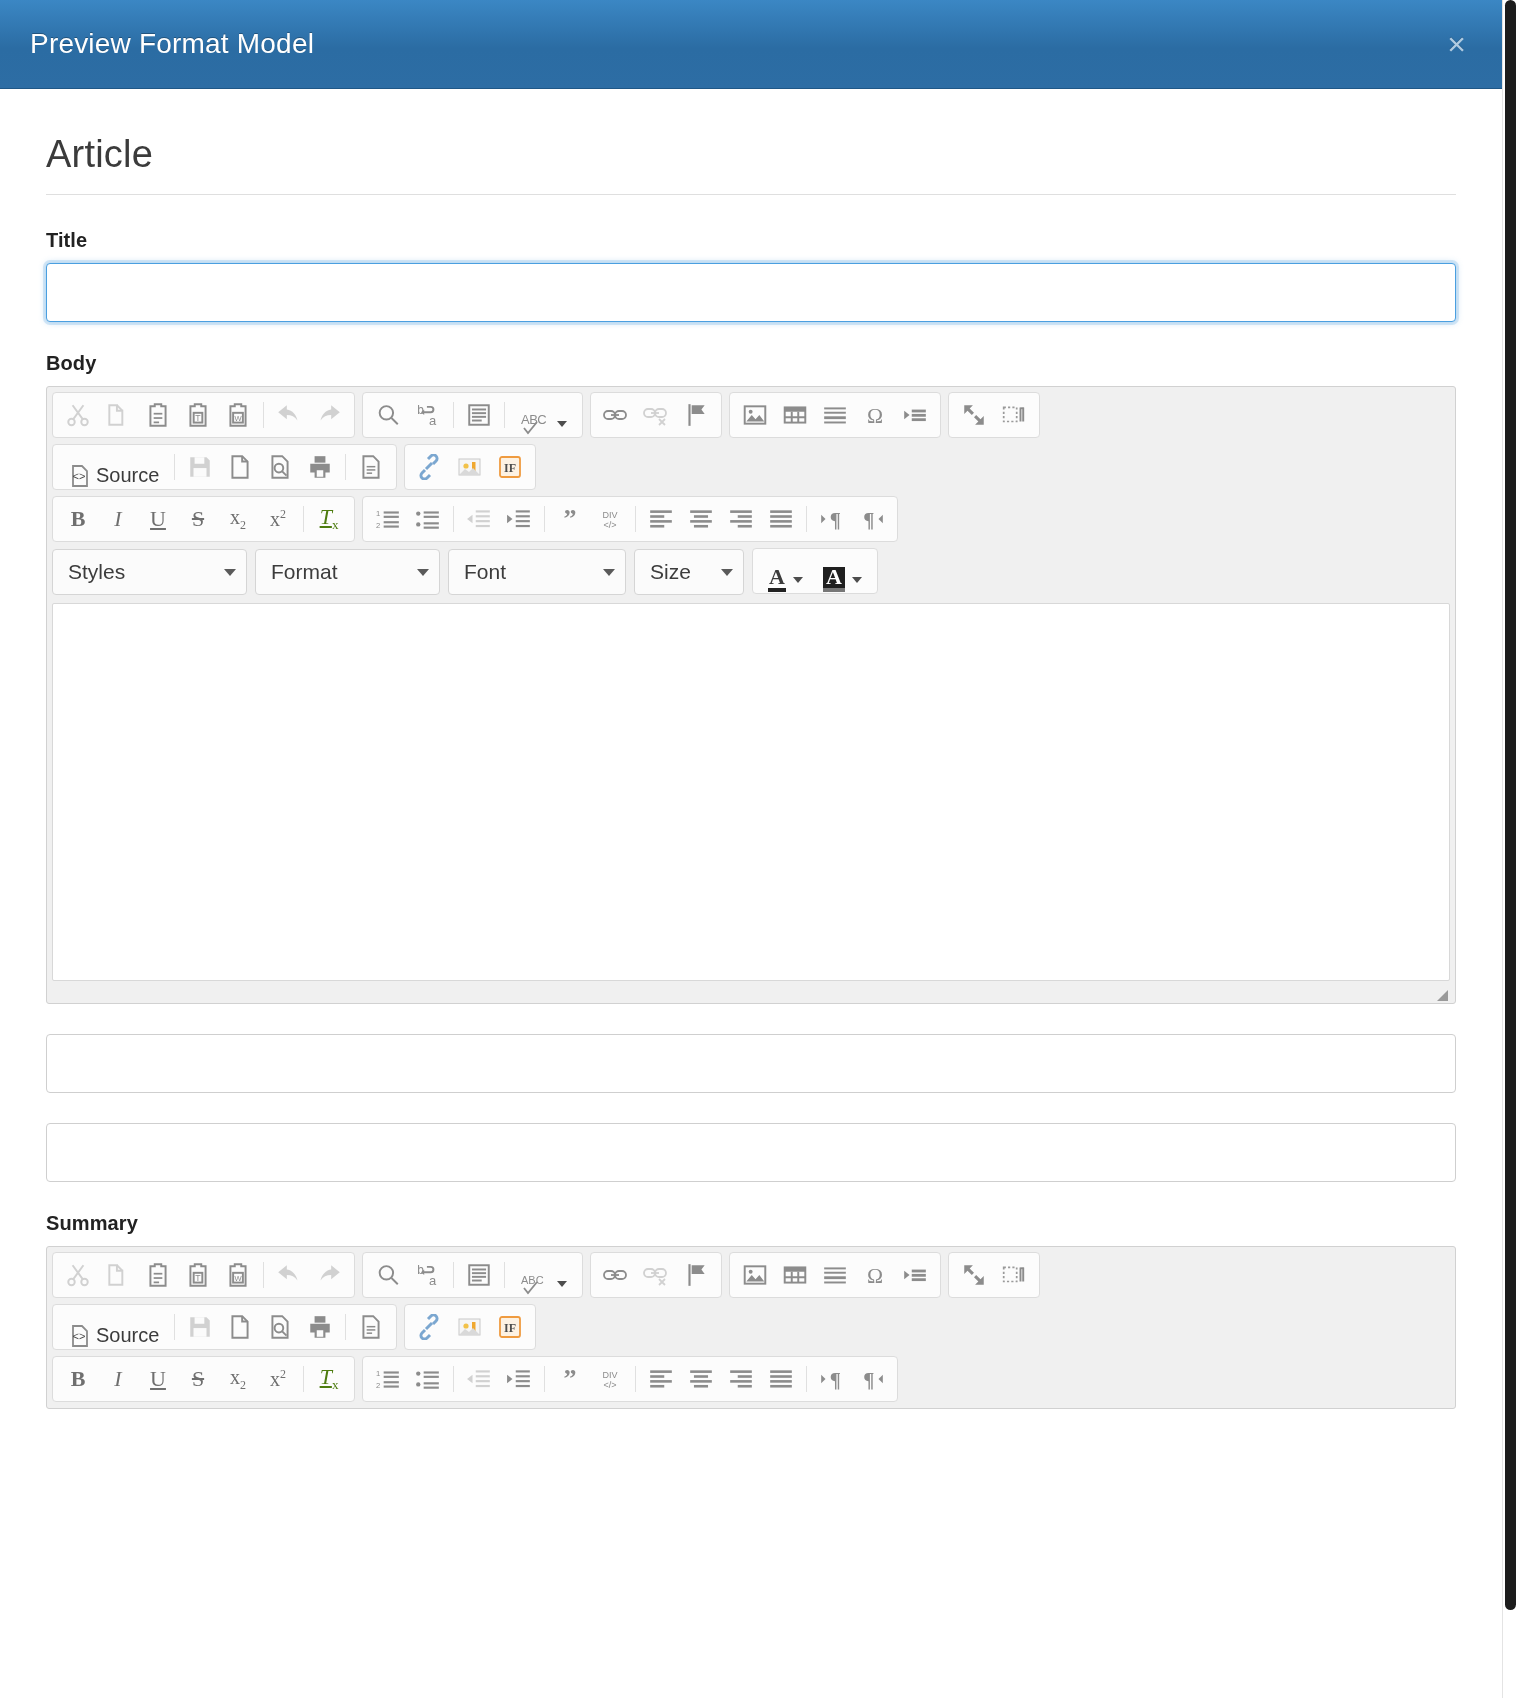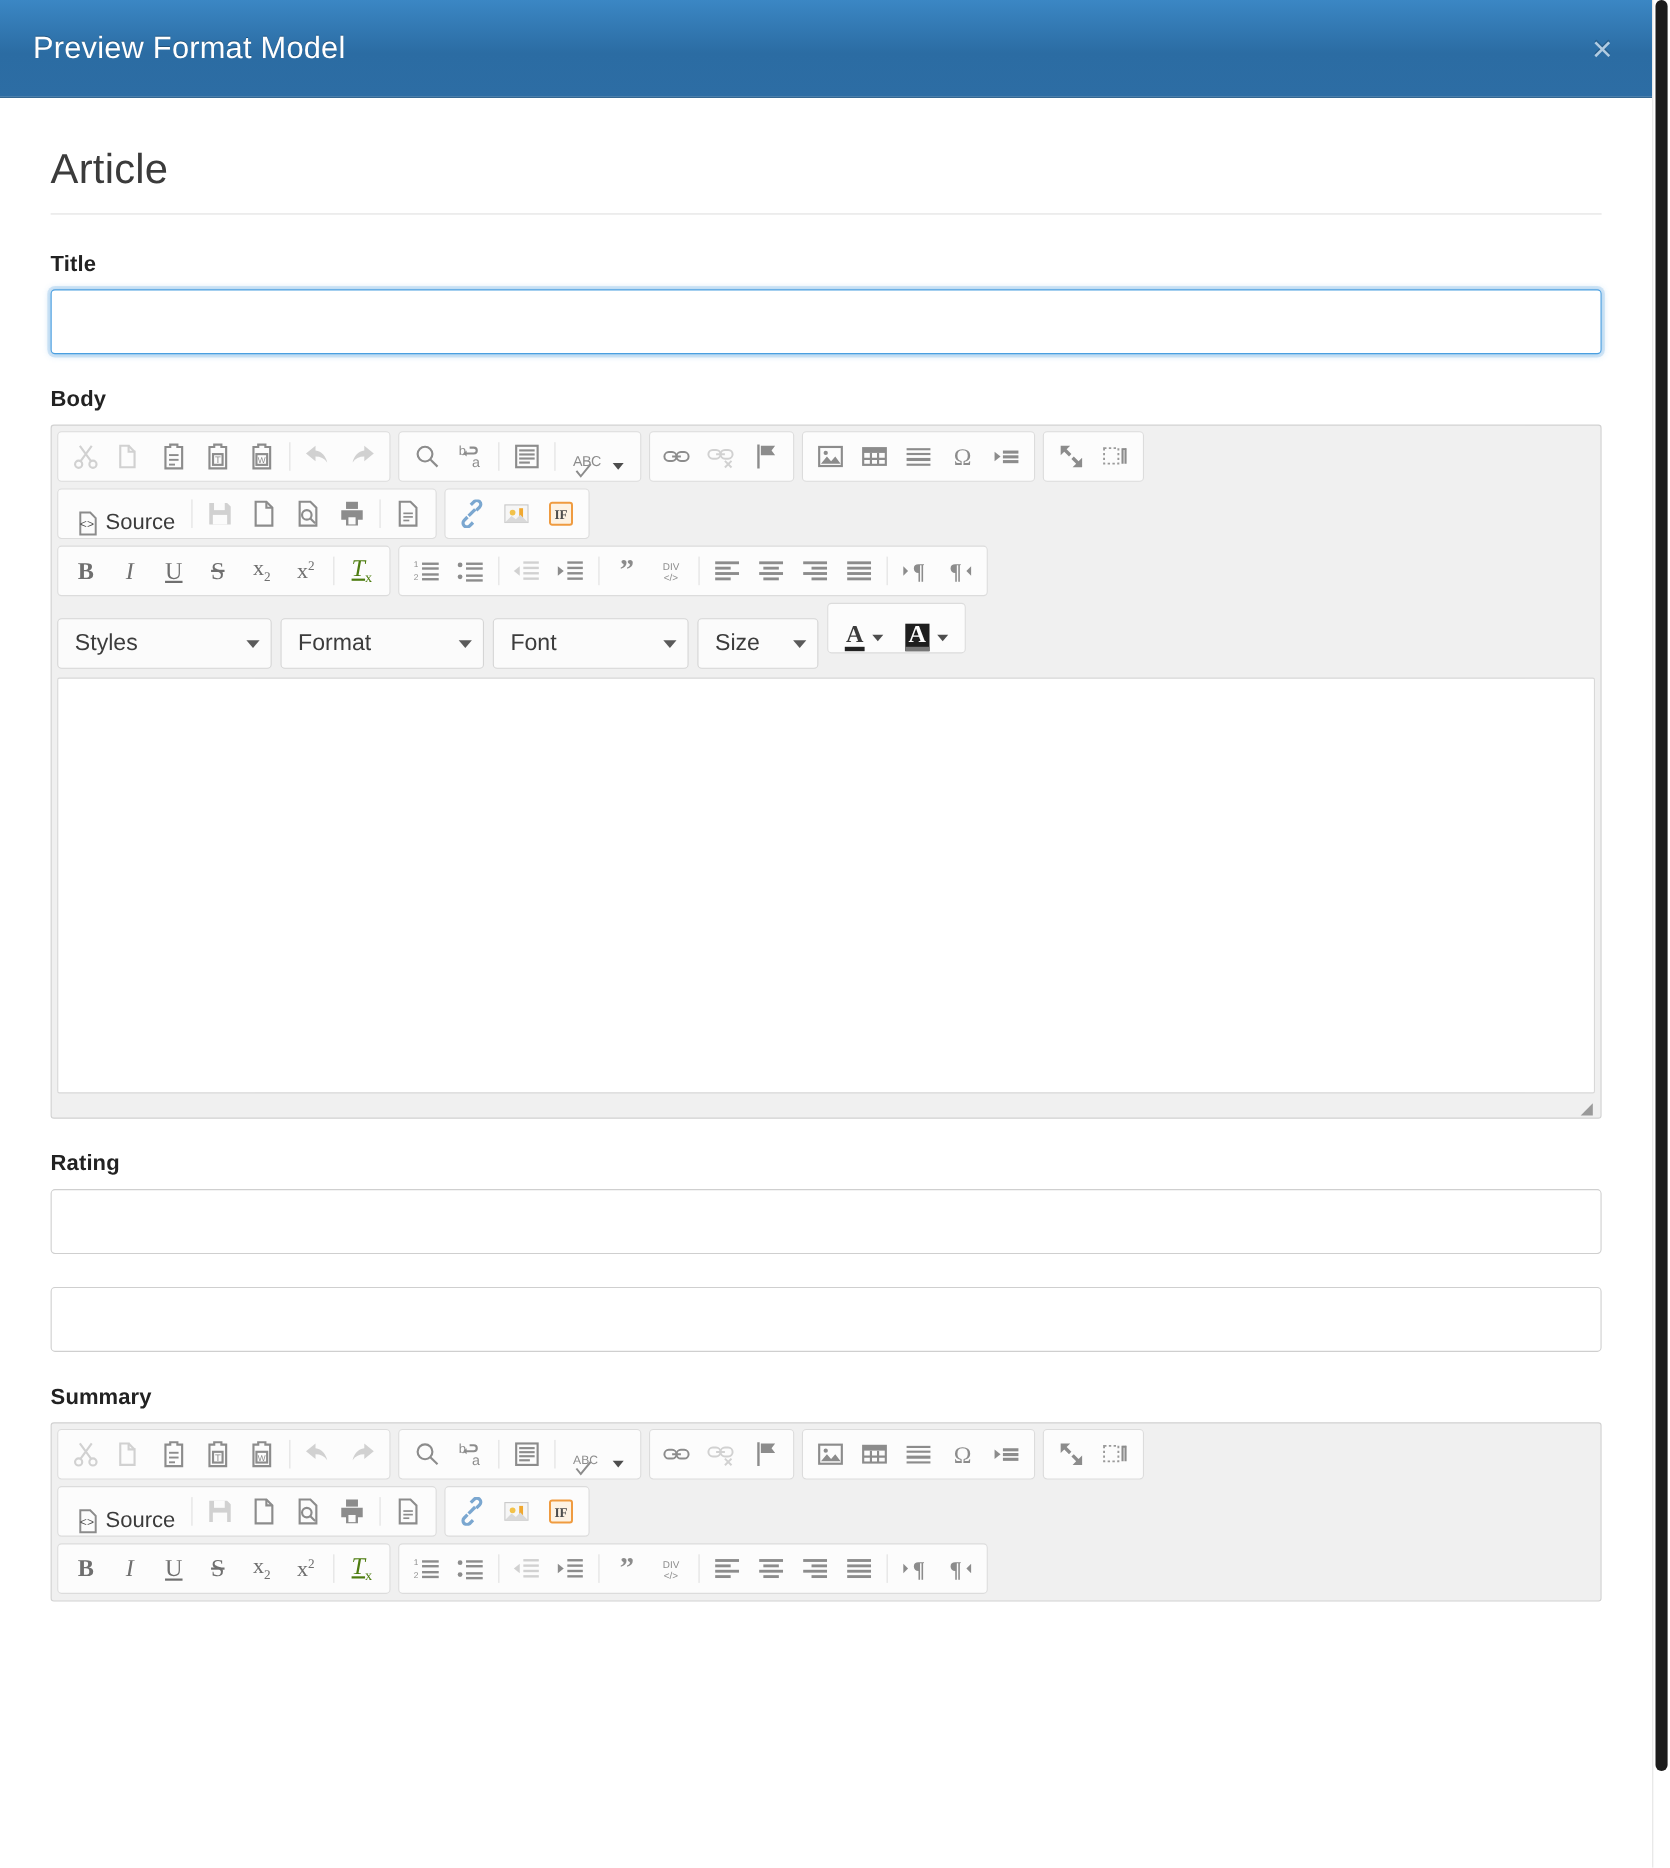--- a/index.html
+++ b/index.html
@@ -100,21 +100,21 @@
   .cke-sep { width:1px; height:26px; background:#e0e0e0; margin:0 5px; }
   .cke-arrow {
     width:0; height:0; margin-left:3px;
     border-left:5px solid transparent; border-right:5px solid transparent;
     border-top:6px solid #4d4d4d;
   }
   .cke-combo {
     display:flex; align-items:center; justify-content:space-between;
     min-width:0; height:46px; padding:0 10px 0 15px;
     background:#fbfbfb; border:1px solid #d5d5d5; border-radius:4px;
-    margin:14px 8px 6px 0; cursor:pointer;
+    margin:1px 8px 6px 0; cursor:pointer;
     font-size:21px; color:#3c3c3c;text-align:center;
   }
   .combo-label { padding-right:24px; }
   .combo-caret {
     width:0;height:0;border-left:6px solid transparent;border-right:6px solid transparent;
     border-top:7px solid #5a5a5a;
   }
   .cke-editable {
     background:#ffffff;
     border:1px solid #d8d8d8;
@@ -617,21 +617,20 @@
         </div>
 
         <div class="cke-editable" style="height:378px"></div>
         <div class="cke-foot">
           <span class="cke-resizer"></span>
         </div>
       </div>
     </div>
 
     <div class="field">
-      <label class="field-label">Rating</label>
       <input class="text-input" type="text" value="" style="">
     </div>
 
     <div class="field">
       <input class="text-input" type="text" value="" style="">
     </div>
 
     <div class="field">
       <label class="field-label">Summary</label>
 

